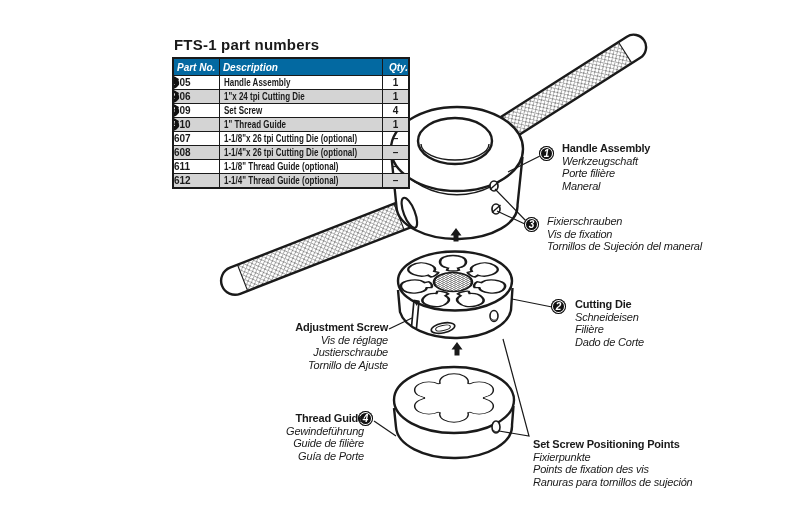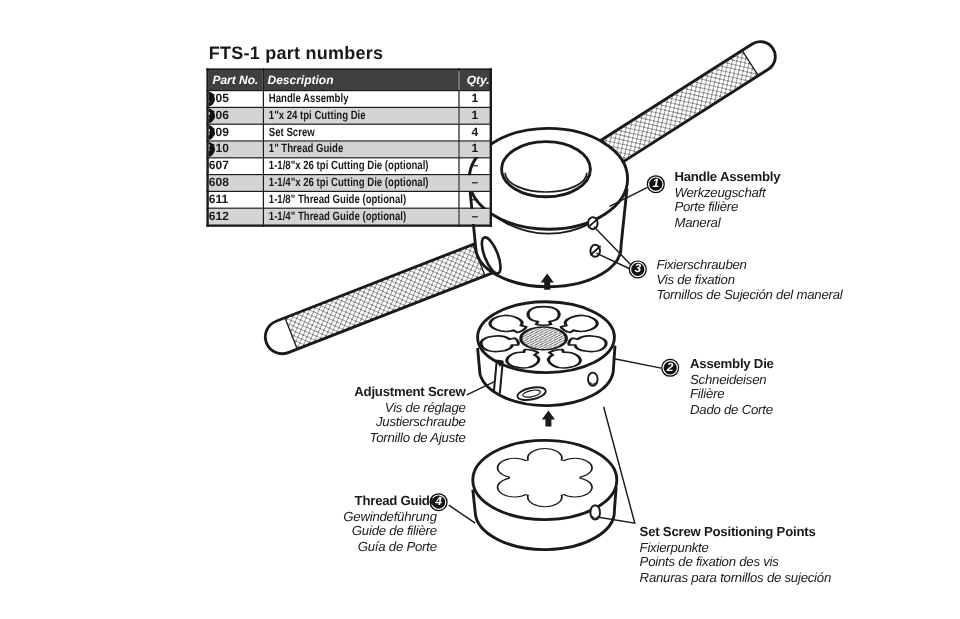--- a/index.html
+++ b/index.html
@@ -5,21 +5,21 @@
   html,body{margin:0;padding:0;background:#fff;}
   body{width:800px;height:516px;font-family:"Liberation Sans",sans-serif;color:#1a1a1a;}
   .page{position:relative;width:800px;height:516px;background:#fff;overflow:hidden;}
   .art{position:absolute;left:0;top:0;}
 
   
   .parts-table{position:absolute;left:128px;top:36px;width:246px;margin-left:44px;}
   .table-title{font-size:15px;font-weight:bold;letter-spacing:.2px;margin:0 0 4px 2px;}
   table.pt{border-collapse:collapse;table-layout:fixed;width:238px;border:2px solid #1a1a1a;}
   table.pt th,table.pt td{border:1px solid #1a1a1a;overflow:hidden;white-space:nowrap;}
-  table.pt thead th{background:#404040;color:#fff;font-style:italic;font-weight:bold;
+  table.pt thead th{background:#0369a1;color:#fff;font-style:italic;font-weight:bold;
     font-size:10px;height:16px;padding:0 3px;text-align:left;}
   table.pt thead th.c{text-align:right;padding:0;}
   table.pt td{font-weight:bold;font-size:10px;height:13px;padding:0;}
   tbody tr:nth-child(even){background:#d4d4d4;}
   .col-part{width:46px;}.col-desc{width:162px;}.col-qty{width:26px;}
   td.part{padding-left:9px;position:relative;}
   td.desc span{display:inline-block;transform:scaleX(.8);transform-origin:0 50%;padding-left:5px;}
   td.qty{text-align:center;}
   .row-badge{position:absolute;left:-8px;top:50%;margin-top:-6.5px;width:13px;height:13px;
     border-radius:50%;background:#111;color:#fff;font-size:9px;font-style:italic;
@@ -239,21 +239,21 @@
     <div class="i">Maneral</div>
   </div>
 
   <div class="lbl" id="lbl-screws">
     <div class="i">Fixierschrauben</div>
     <div class="i">Vis de fixation</div>
     <div class="i">Tornillos de Sujeción del maneral</div>
   </div>
 
   <div class="lbl" id="lbl-die">
-    <div class="t">Assembly Die</div>
+    <div class="t">Cutting Die</div>
     <div class="i">Schneideisen</div>
     <div class="i">Filière</div>
     <div class="i">Dado de Corte</div>
   </div>
 
   <div class="lbl right" id="lbl-adjust">
     <div class="t">Adjustment Screw</div>
     <div class="i">Vis de réglage</div>
     <div class="i">Justierschraube</div>
     <div class="i">Tornillo de Ajuste</div>

